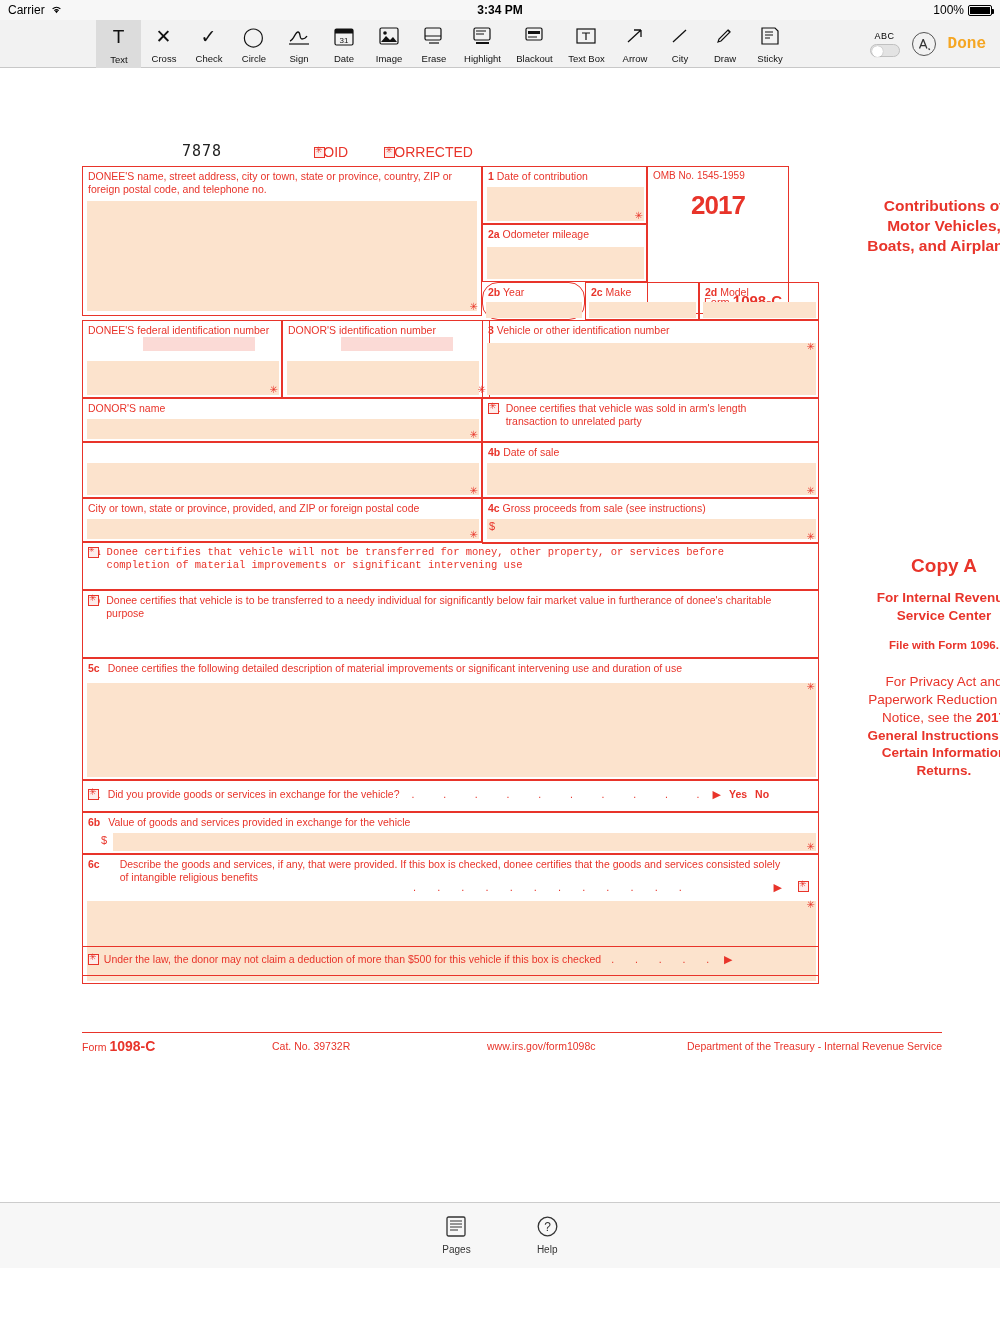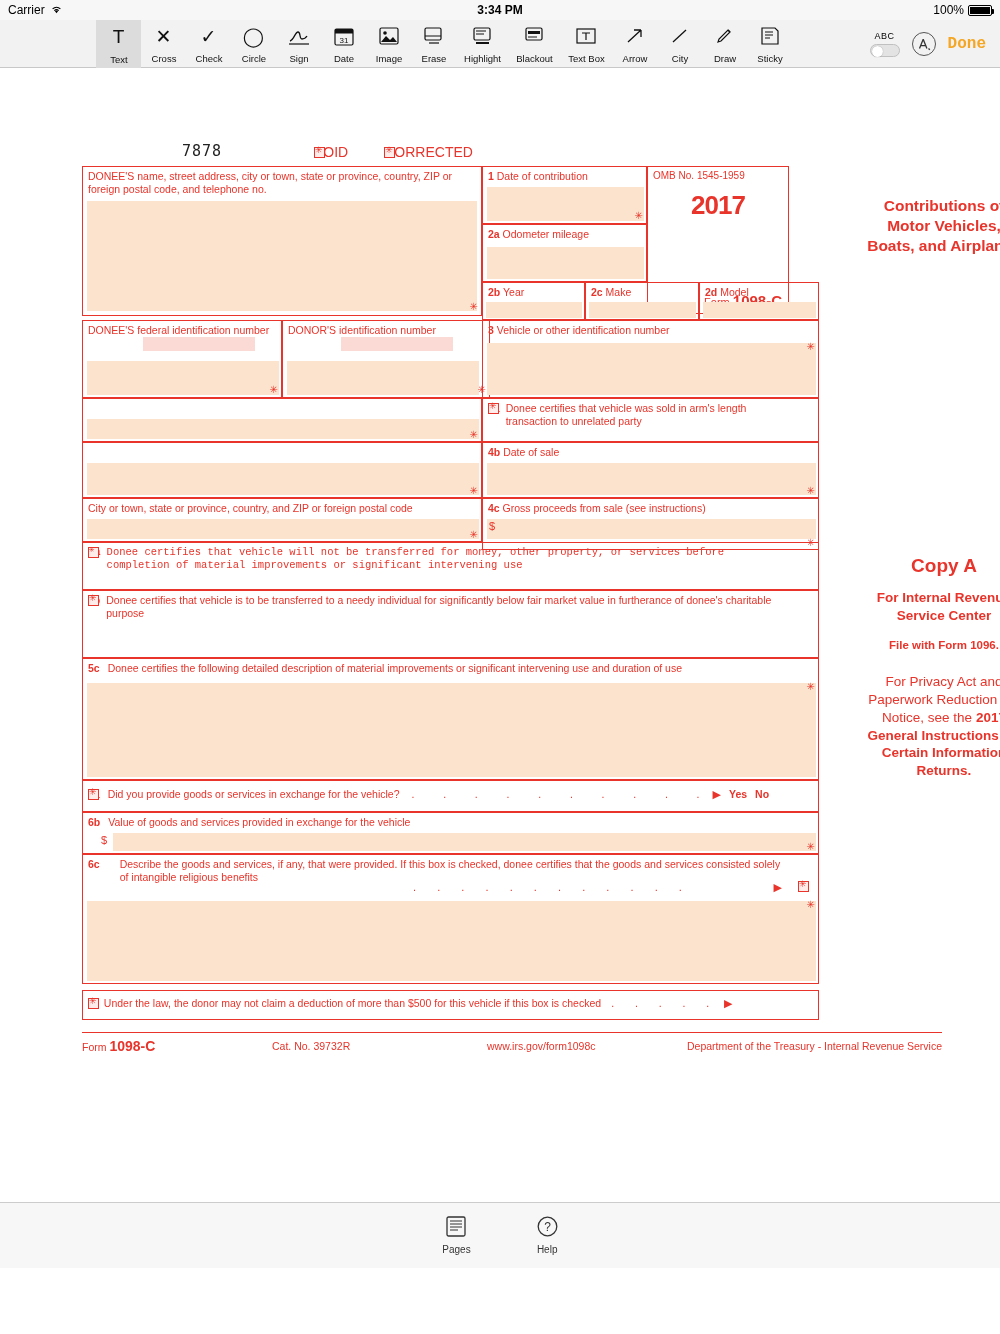--- a/index.html
+++ b/index.html
@@ -367,21 +367,21 @@
           <span style="font-size:26px;font-weight:bold;letter-spacing:-1px;">
             <span>20</span><span>17</span>
           </span>
         </div>
         <div style="position:absolute;right:6px;bottom:4px;font-size:11px;">
           <span>Form</span>
           <b style="font-size:15px">1098-C</b>
         </div>
       </div>
 
-      <div class="box" style="left:400px;top:116px;width:103px;height:38px;">
+      <div class="box" style="left:400px;top:116px;width:103px;height:38px;border-radius:16px;">
         <span class="lbl"><b>2b</b>
           <span>Year</span></span>
         <div class="fill" style="left:3px;top:19px;width:96px;height:16px;"></div>
       </div>
       <div class="box" style="left:503px;top:116px;width:114px;height:38px;">
         <span class="lbl"><b>2c</b>
           <span>Make</span></span>
         <div class="fill" style="left:3px;top:19px;width:107px;height:16px;"></div>
       </div>
       <div class="box" style="left:617px;top:116px;width:120px;height:38px;">
@@ -403,20 +403,21 @@
         <span class="star" style="right:3px;bottom:2px;">✳</span>
       </div>
       <div class="box" style="left:400px;top:154px;width:337px;height:78px;">
         <span class="lbl"><b>3</b>
           <span>Vehicle or other identification number</span></span>
         <div class="fill" style="left:4px;top:22px;width:329px;height:52px;"></div>
         <span class="star" style="right:3px;top:20px;">✳</span>
       </div>
 
       <div class="box" style="left:0;top:232px;width:400px;height:44px;">
+        <span class="lbl">DONOR'S name</span>
         <div class="fill" style="left:4px;top:20px;width:392px;height:20px;"></div>
         <span class="star" style="right:3px;bottom:1px;">✳</span>
       </div>
       <div class="box" style="left:400px;top:232px;width:337px;height:44px;">
         <span class="lbl" style="display:flex;gap:6px;align-items:flex-start;">
           <b>4a</b>
           <span class="cbox star" style="margin-top:1px"></span>
           <span style="width:250px;display:block;">Donee certifies that vehicle was sold in arm's length transaction to unrelated party</span>
         </span>
       </div>
@@ -426,25 +427,25 @@
         <span class="star" style="right:3px;bottom:1px;">✳</span>
       </div>
       <div class="box" style="left:400px;top:276px;width:337px;height:56px;">
         <span class="lbl"><b>4b</b>
           <span>Date of sale</span></span>
         <div class="fill" style="left:4px;top:20px;width:329px;height:32px;"></div>
         <span class="star" style="right:3px;bottom:1px;">✳</span>
       </div>
 
       <div class="box" style="left:0;top:332px;width:400px;height:44px;">
-        <span class="lbl">City or town, state or province, country, and ZIP or foreign postal code</span>
+        <span class="lbl">City or town, state or province, provided, and ZIP or foreign postal code</span>
         <div class="fill" style="left:4px;top:20px;width:392px;height:20px;"></div>
         <span class="star" style="right:3px;bottom:1px;">✳</span>
       </div>
-      <div class="box" style="left:400px;top:332px;width:337px;height:52px;">
+      <div class="box" style="left:400px;top:332px;width:337px;height:46px;">
         <span class="lbl"><b>4c</b>
           <span>Gross proceeds from sale (see instructions)</span></span>
         <div class="fill" style="left:4px;top:20px;width:329px;height:20px;"></div>
         <span style="position:absolute;left:6px;top:21px;font-size:11px;">$</span>
         <span class="star" style="right:3px;bottom:1px;">✳</span>
       </div>
 
       <div class="box" style="left:0;top:376px;width:737px;height:48px;font-family:Liberation Mono, monospace;">
         <span class="lbl" style="display:flex;gap:6px;align-items:flex-start;">
           <b>5a</b>
@@ -498,21 +499,21 @@
           <b>6c</b>
           <span style="width:665px;display:block;">Describe the goods and services, if any, that were provided. If this box is checked, donee certifies that the goods and services consisted solely of intangible religious benefits</span>
         </span>
         <span style="position:absolute;left:330px;top:26px;" class="dots">.&nbsp;&nbsp;.&nbsp;&nbsp;.&nbsp;&nbsp;.&nbsp;&nbsp;.&nbsp;&nbsp;.&nbsp;&nbsp;.&nbsp;&nbsp;.&nbsp;&nbsp;.&nbsp;&nbsp;.&nbsp;&nbsp;.&nbsp;&nbsp;.</span>
         <span class="tri" style="position:absolute;right:36px;top:26px;">▶</span>
         <span class="cbox star" style="position:absolute;right:9px;top:26px;"></span>
         <div class="fill" style="left:4px;top:46px;width:729px;height:80px;"></div>
         <span class="star" style="right:3px;top:44px;">✳</span>
       </div>
 
-      <div class="box" style="left:0;top:824px;width:737px;height:30px;">
+      <div class="box" style="left:0;top:780px;width:737px;height:30px;">
         <span class="lbl" style="display:flex;gap:10px;align-items:center;padding-top:6px;">
           <b>7</b>
           <span>Under the law, the donor may not claim a deduction of more than $500 for this vehicle if this box is checked</span>
           <span class="dots">.&nbsp;&nbsp;.&nbsp;&nbsp;.&nbsp;&nbsp;.&nbsp;&nbsp;.</span>
           <span class="tri">▶</span>
           <span class="cbox star"></span>
         </span>
       </div>
 
       <div class="right-col">

